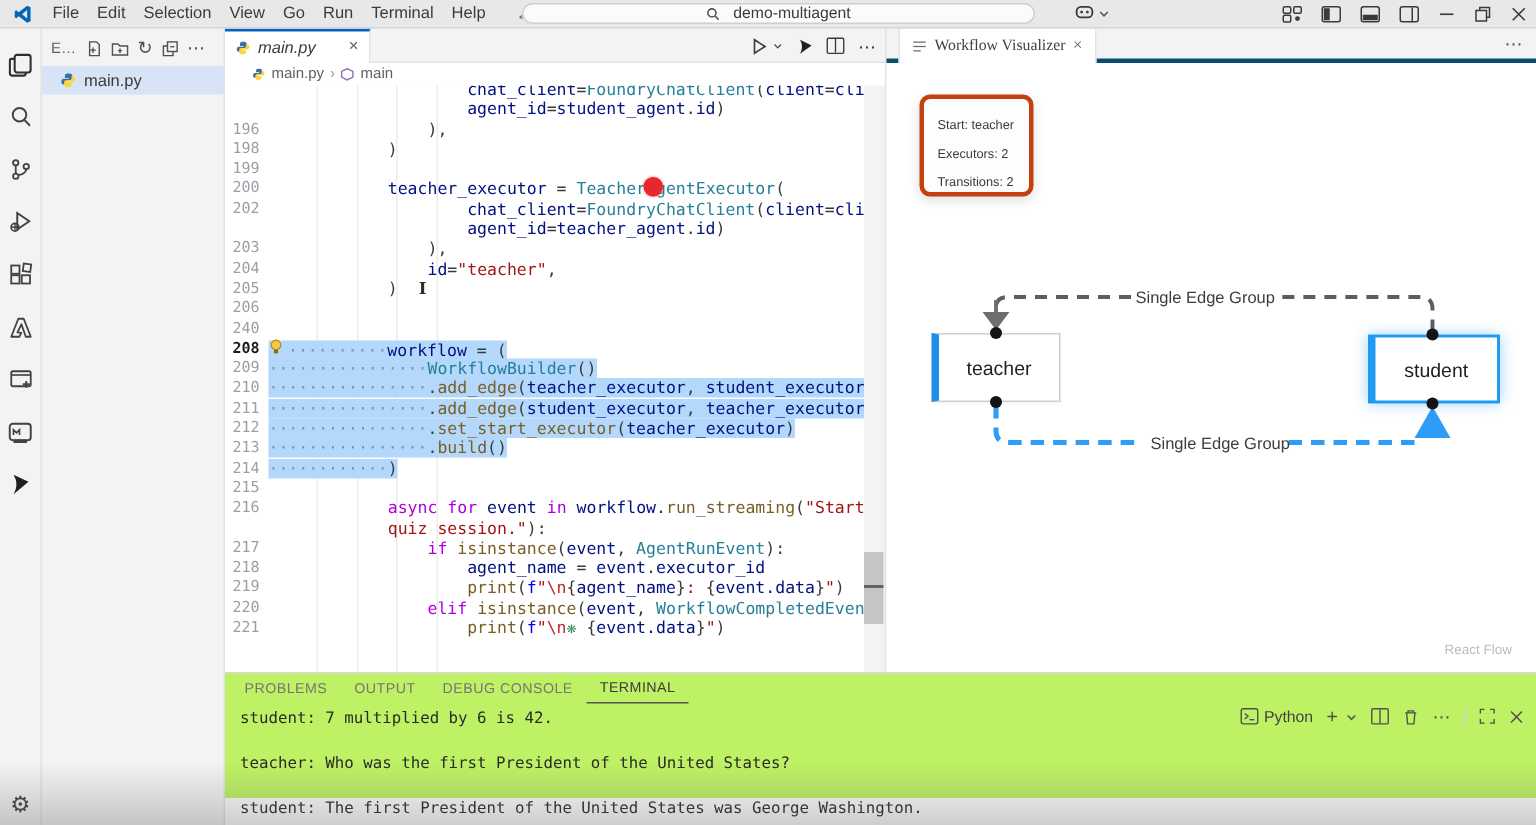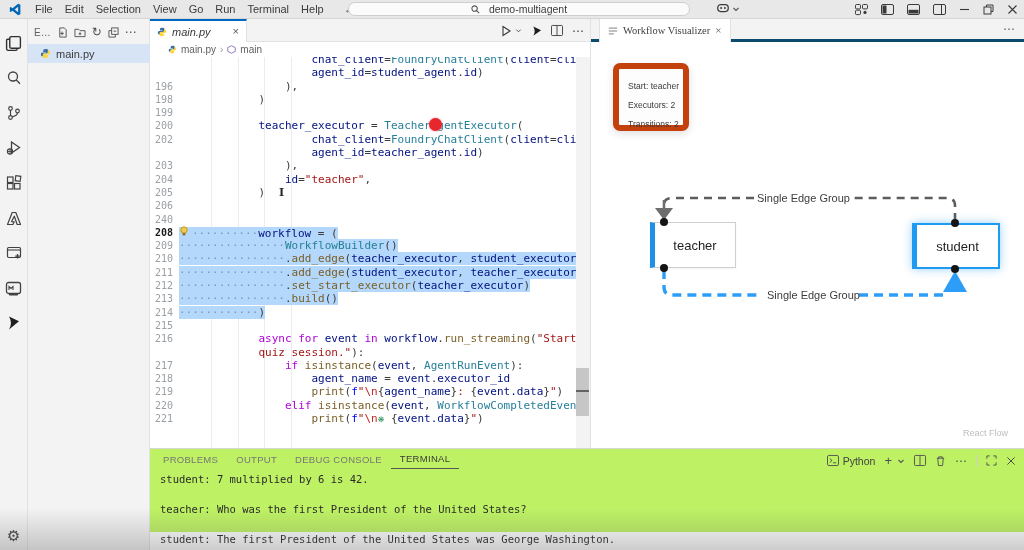--- a/index.html
+++ b/index.html
@@ -55,36 +55,36 @@
   #red-dot { position:absolute; left:279px; top:99px; width:13px; height:13px; border-radius:50%; background:#e8262d; box-shadow:0 0 2px rgba(232,38,45,.6); z-index:8; }
   .bulb { display:inline-block; width:13px; }
 
   
   #group2 { left:590px; top:19px; width:434px; height:429px; background:#f3f3f3; border-left:1px solid #e2e2e2; z-index:3; }
   #g2-tabbar { position:absolute; left:0; top:0; width:434px; height:23px; border-bottom:3px solid #0c4a6e;font-family:Liberation Serif, serif; }
   #g2-tab { position:absolute; left:8px; top:0; height:23px; background:#fff; border-left:1px solid #e2e2e2; border-right:1px solid #e2e2e2; display:flex; align-items:center; gap:5px; padding:0 8px; }
   #g2-tab .tablabel { font-size:10.5px; color:#424242; }
   #g2-more { position:absolute; right:10px; top:3px; color:#5a5a5a; font-size:12px; }
   #g2-content { position:absolute; left:0; top:23px; width:434px; height:406px; background:#fff; }
-  #wf-tooltip { position:absolute; left:22px; top:21px; width:76px; height:68px; background:#fdfdfd; border:6px solid #c2410c; border-radius:7px; box-shadow:0 3px 8px rgba(0,0,0,.12); padding:8px 0 0 9px; }
+  #wf-tooltip { position:absolute; left:22px; top:21px; width:76px; height:68px; background:#fdfdfd; border:3px solid #c2410c; border-radius:7px; box-shadow:0 3px 8px rgba(0,0,0,.12); padding:8px 0 0 9px; }
   #wf-tooltip div { font-size:8.5px; color:#3a3a3a; line-height:19px; }
   #wf-svg { position:absolute; left:0; top:0; }
   .wf-node { position:absolute; background:#fff; display:flex; align-items:center; justify-content:center; font-size:13px; color:#1f1f1f; }
-  #node-teacher { left:30px; top:180px; width:86px; height:46px; border:1px solid #cfcfcf; border-left:5px solid #1e90e8; box-shadow:0 1px 2px rgba(0,0,0,.05);margin-left:29px; }
+  #node-teacher { left:30px; top:180px; width:86px; height:46px; border:1px solid #cfcfcf; border-left:5px solid #1e90e8; box-shadow:0 1px 2px rgba(0,0,0,.05); }
   #node-student { left:321px; top:181px; width:88px; height:46px; border:2px solid #1e9bf0; border-left:5px solid #1e9bf0; box-shadow:0 0 9px rgba(30,155,240,.45); }
   .wf-dot { position:absolute; width:8px; height:8px; border-radius:50%; background:#141414; z-index:6; }
   .wf-label { font-size:11px; fill:#3c3c3c; font-family:"Liberation Sans",sans-serif; }
   #wf-watermark { position:absolute; left:372px; top:386px; font-size:9px; color:#bdbdbd; }
 
   
   #panel { left:150px; top:448px; width:874px; height:84px; background:#bef264; border-top:1px solid #d7d7d7; z-index:4; }
   #panel-tabs { position:absolute; left:4px; top:0; height:20px; display:flex; align-items:center; }
   .ptab { font-size:9.5px; letter-spacing:.3px; color:#767676; padding:0 9px; line-height:19px; }
   .ptab.active { color:#3b3b3b; border-bottom:1px solid #555; }
-  #panel-toolbar { position:absolute; right:8px; top:3px; height:17px; display:flex; align-items:center; gap:9px; color:#4f4f4f; }
+  #panel-toolbar { position:absolute; right:8px; top:20px; height:17px; display:flex; align-items:center; gap:9px; color:#4f4f4f; }
   #panel-toolbar .shell { display:flex; align-items:center; gap:4px; font-size:10.5px; color:#424242; }
   .tsep { width:1px; height:12px; background:#d0d0d0; }
   .tline { position:absolute; left:10px; font-family:"DejaVu Sans Mono",monospace; font-size:10.5px; color:#2a2a2a; white-space:pre; }
 
   
   #fade { left:0; bottom:0; width:1024px; height:42px; background:linear-gradient(to bottom, rgba(90,90,90,0), rgba(90,90,90,.30)); z-index:60; pointer-events:none; }
   svg { overflow:visible; }
 </style>
 </head>
 <body>

